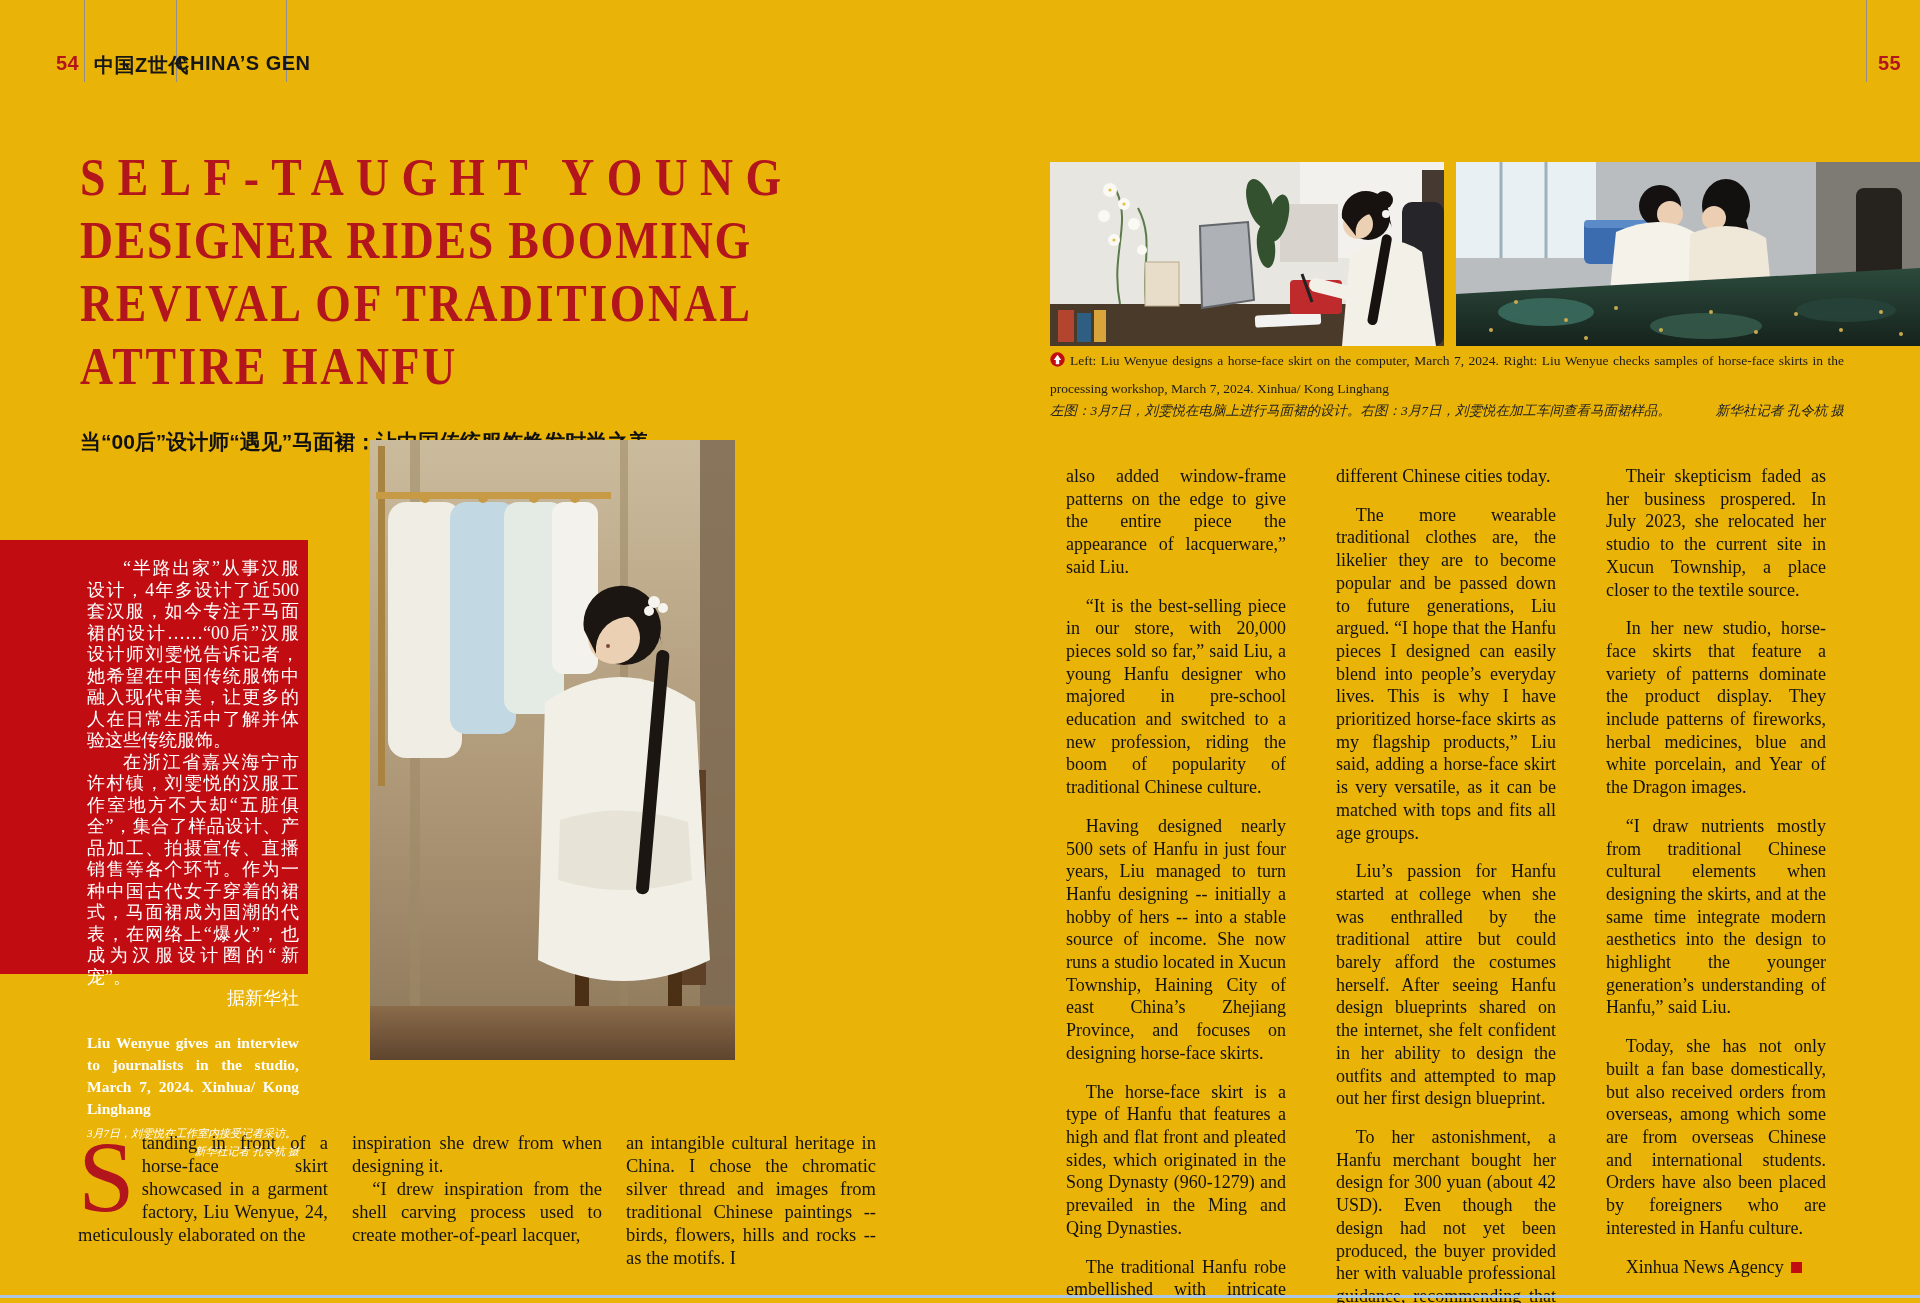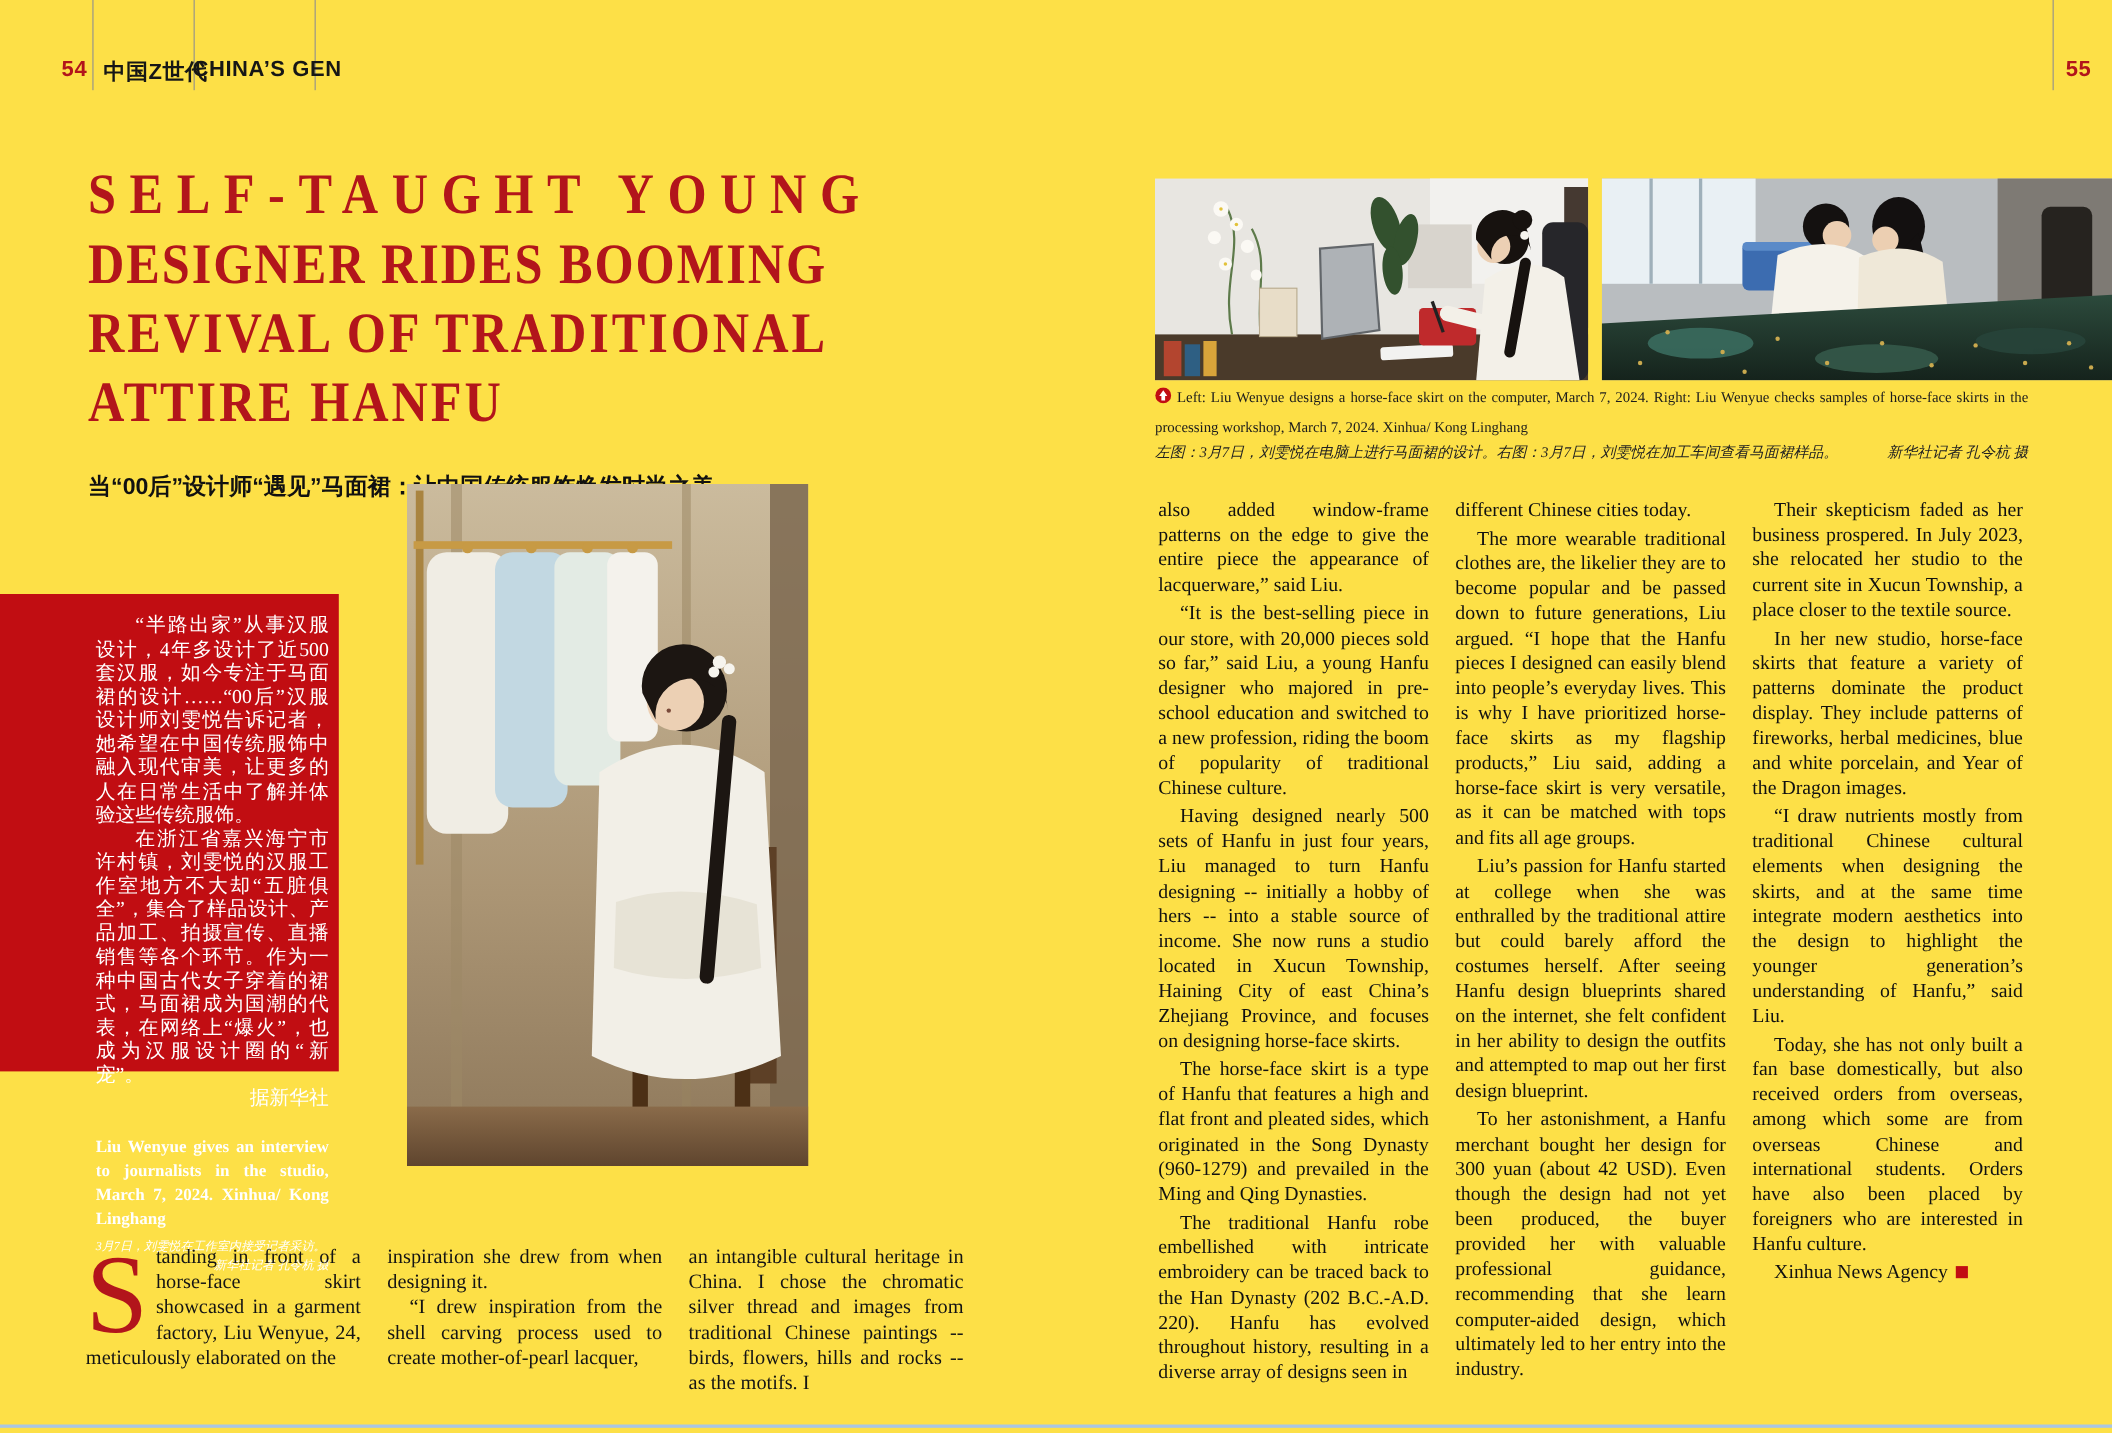--- a/index.html
+++ b/index.html
@@ -1,16 +1,16 @@
 <!DOCTYPE html>
 <html><head>
 <meta charset="utf-8">
 <style>
   html,body{margin:0;padding:0;background:#e5e5e5;}
-  .spread{position:relative;width:1920px;height:1303px;background:#fde047;overflow:hidden;
+  .spread{position:relative;width:1920px;height:1303px;background:#eab308;overflow:hidden;
           font-family:"Liberation Serif","DejaVu Serif",serif;color:#161616;}
   
   .vrule{position:absolute;top:0;width:1px;height:82px;background:#8f8f8f;}
   .folio{position:absolute;top:52px;font-family:"Liberation Sans","DejaVu Sans",sans-serif;
          font-weight:bold;font-size:20px;letter-spacing:.5px;white-space:nowrap;}
   .folio.num{color:#b2151b;}
   
   .headline{position:absolute;left:80px;top:146px;color:#b2151b;font-weight:bold;}
   .hl{font-size:52px;line-height:63px;white-space:nowrap;transform:scaleX(.88);transform-origin:left;}
   .hl.l1{letter-spacing:14px;}
@@ -44,21 +44,21 @@
   .dropcap{float:left;color:#b2151b;font-size:102px;line-height:82px;margin:5px 7px 0 0;}
   
   .rp-cap{position:absolute;left:1050px;top:348px;width:794px;font-size:13.5px;line-height:26px;
           text-align:justify;color:#1c1c1c;}
   .cam{display:inline-block;vertical-align:-2px;margin-right:5px;}
   .rp-cap-cn{position:absolute;left:1050px;top:402px;width:794px;display:flex;
              justify-content:space-between;font-style:italic;font-size:13.5px;color:#222;white-space:nowrap;overflow:hidden;}
   
   .acol{position:absolute;top:449px;width:252px;font-size:18px;line-height:22.7px;
         text-align:justify;color:#111;overflow:hidden;}
-  .acol p{margin:3px;}
+  .acol p{margin:16px;}
   .acol p.ind{text-indent:1.1em;}
   #acol1{left:1050px;}#acol2{left:1320px;}#acol3{left:1590px;}
   .endmark{display:inline-block;width:11px;height:11px;background:#c10d12;margin-left:7px;}
   .bottom-rule{position:absolute;left:0;top:1295px;width:1920px;height:3px;background:#a9c6e2;}
 </style>
 </head>
 <body>
 
 <div class="spread">
 

